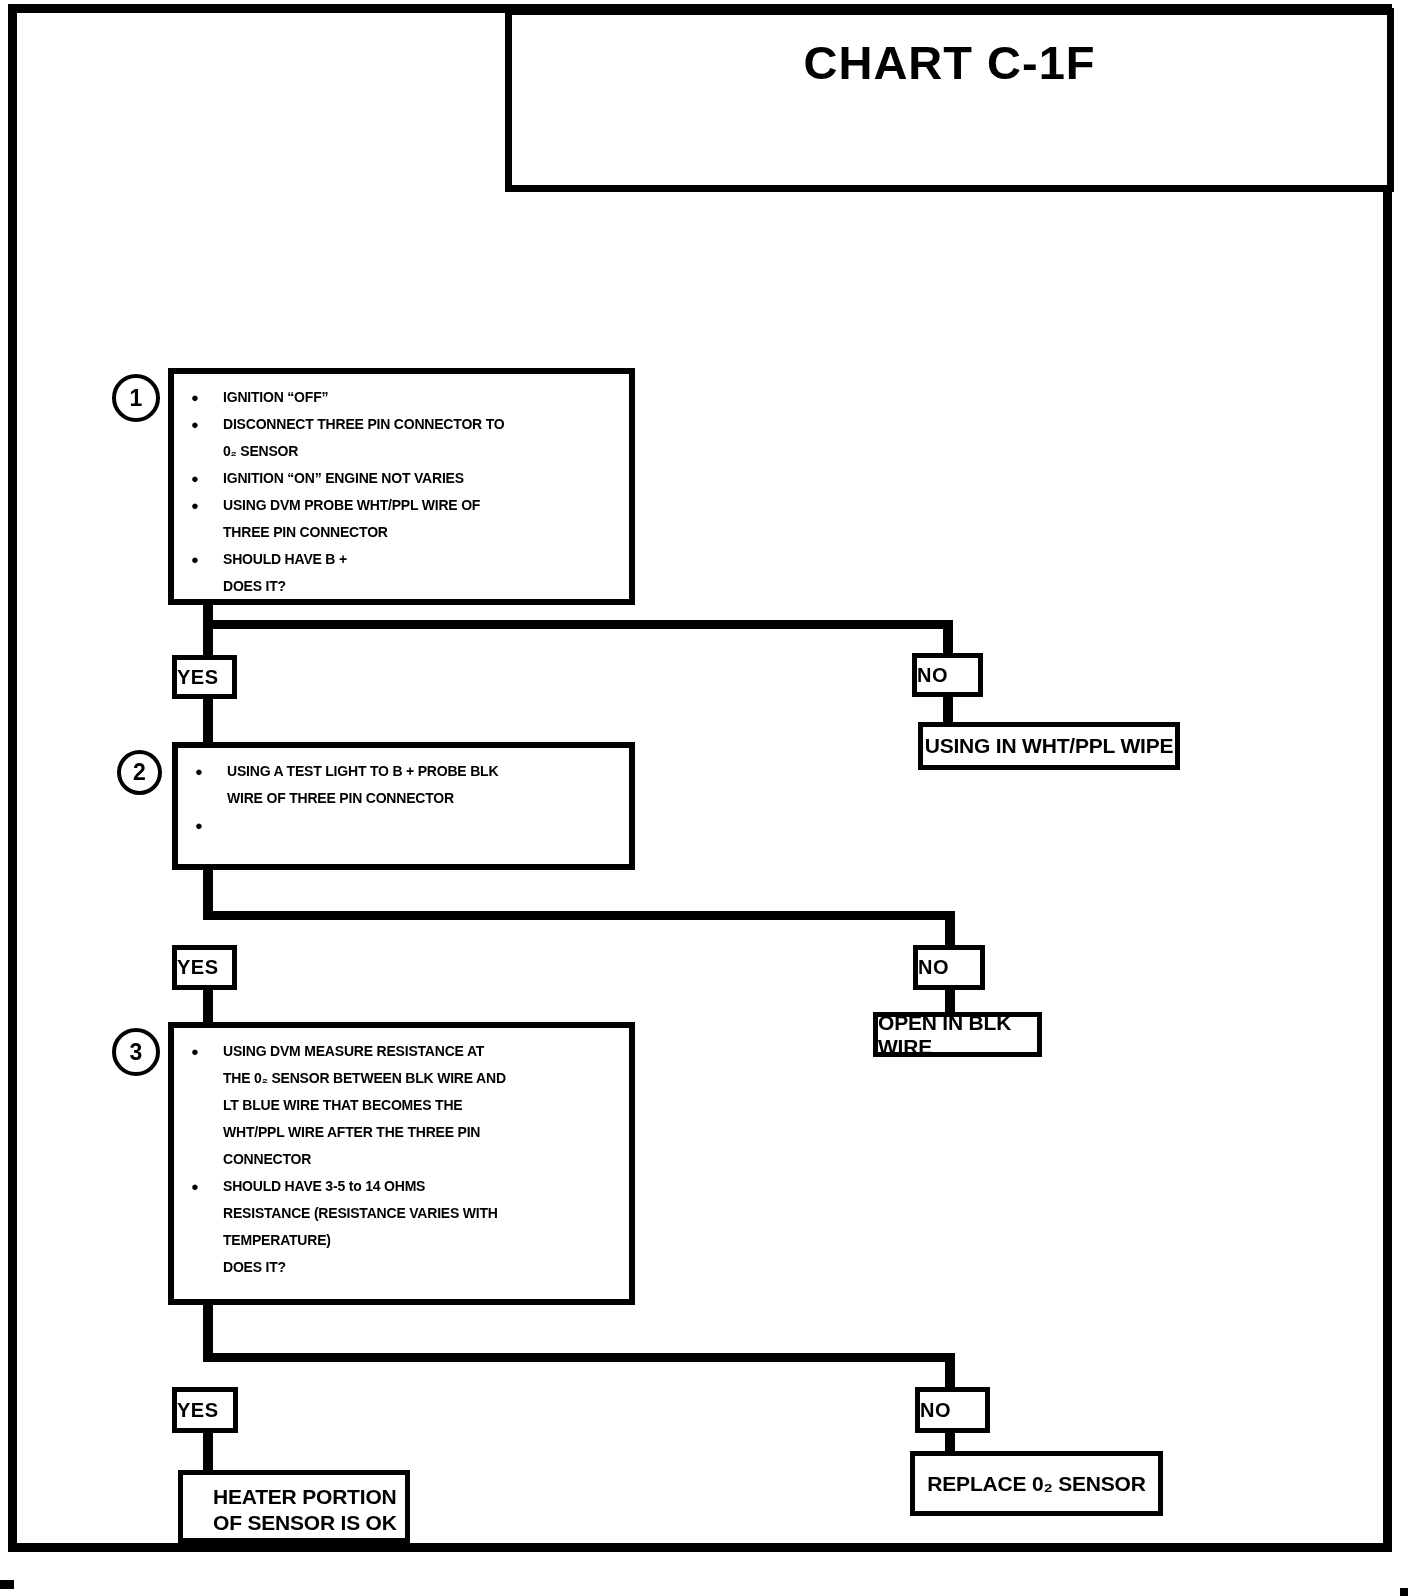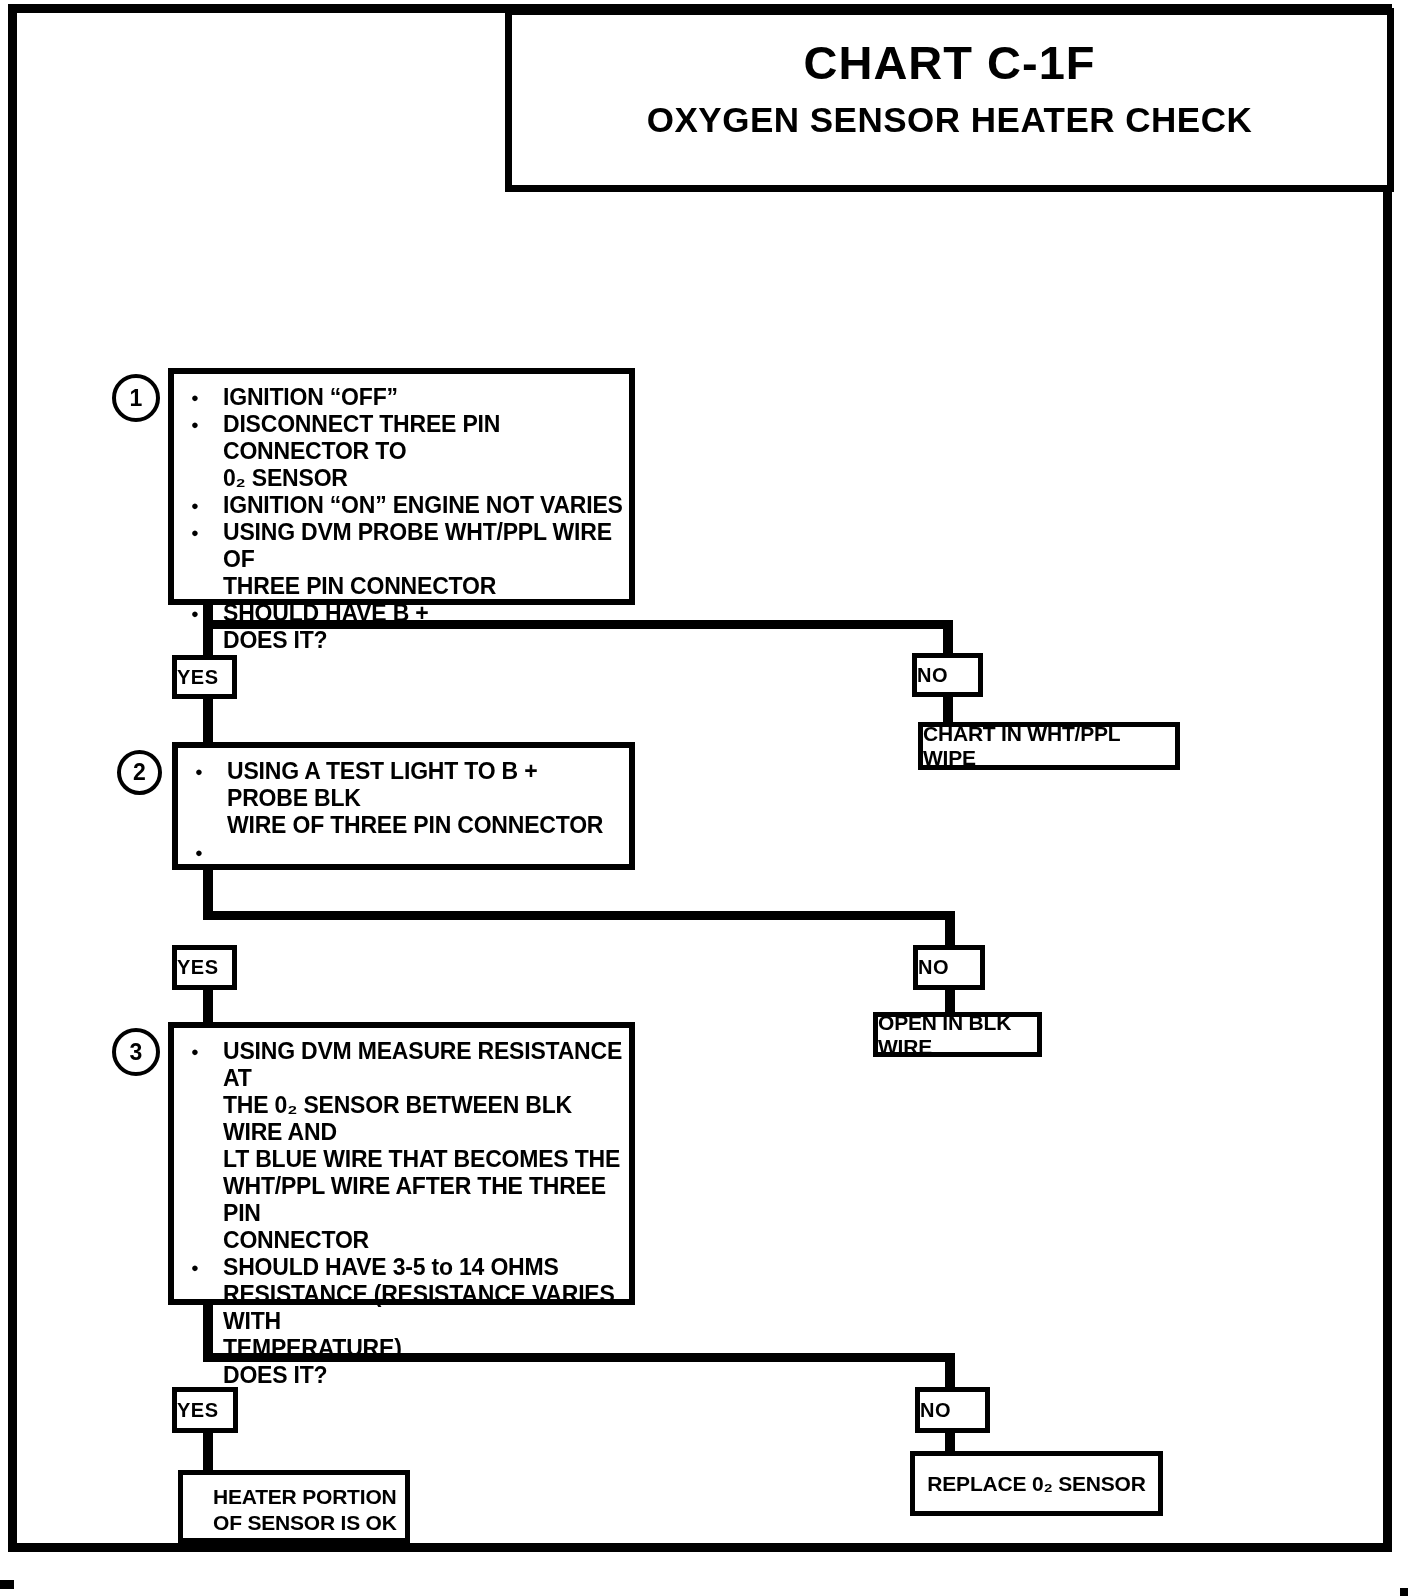--- a/index.html
+++ b/index.html
@@ -11,37 +11,36 @@
   .line{position:absolute;background:#000;}
   .frame{border:9px solid #000;background:transparent;}
   .titlebox{border:7px solid #000;background:#fff;text-align:center;z-index:2;}
   .title{font-size:47px;letter-spacing:1px;margin-top:20px;}
   .subtitle{font-size:35px;margin-top:10px;letter-spacing:0.5px;}
   .circle{border:4px solid #000;border-radius:50%;background:#fff;
     display:flex;align-items:center;justify-content:center;font-size:23px;}
   .stepbox{border:6px solid #000;background:#fff;padding:10px 6px 0 14px;z-index:1;}
   .bullet-row{display:flex;align-items:flex-start;}
   .bullet{flex:0 0 32px;font-size:13px;line-height:27px;padding-left:3px;}
-  .bullet-text{font-size:23px;line-height:27px;white-space:pre-line;letter-spacing:-0.2px;}
+  .bullet-text{font-size:14px;line-height:27px;white-space:pre-line;letter-spacing:-0.2px;}
   .tag{border:5px solid #000;background:#fff;display:flex;align-items:center;justify-content:flex-start;
     font-size:20px;letter-spacing:0.5px;z-index:1;}
   .result{border:5px solid #000;background:#fff;display:flex;align-items:center;justify-content:center;
     font-size:21px;white-space:pre-line;letter-spacing:-0.2px;z-index:1;}
   .result-left{justify-content:flex-start;align-items:flex-start;padding:9px 0 0 30px;line-height:26px;}
 </style>
 </head>
 <body>
 
 <div id="page">
 
   <div class="abs frame" style="left:8px;top:4px;width:1384px;height:1548px;"></div>
 
   <div class="abs titlebox" style="left:505px;top:8px;width:889px;height:184px;">
     <div class="title">CHART C-1F</div>
-    <div class="subtitle">OXYGEN SENSOR HEATER CHECK</div>
   </div>
 
   <div class="abs circle" style="left:112px;top:374px;width:48px;height:48px;">
     <span>1</span>
   </div>
   <div class="abs circle" style="left:117px;top:750px;width:45px;height:45px;">
     <span>2</span>
   </div>
   <div class="abs circle" style="left:112px;top:1028px;width:48px;height:48px;">
     <span>3</span>
@@ -106,21 +105,21 @@
   <div class="line" style="left:203px;top:698px;width:10px;height:48px;"></div>
   <div class="line" style="left:943px;top:697px;width:10px;height:28px;"></div>
 
   <div class="abs tag" style="left:172px;top:655px;width:65px;height:44px;">
     <span>YES</span>
   </div>
   <div class="abs tag" style="left:912px;top:653px;width:71px;height:44px;">
     <span>NO</span>
   </div>
   <div class="abs result" style="left:918px;top:722px;width:262px;height:48px;">
-    <span>CHART IN WHT/PPL WIPE</span>
+    <span>USING IN WHT/PPL WIPE</span>
   </div>
 
   <div class="line" style="left:203px;top:864px;width:10px;height:56px;"></div>
   <div class="line" style="left:203px;top:911px;width:752px;height:9px;"></div>
   <div class="line" style="left:945px;top:911px;width:10px;height:38px;"></div>
   <div class="line" style="left:203px;top:990px;width:10px;height:36px;"></div>
   <div class="line" style="left:945px;top:990px;width:10px;height:26px;"></div>
 
   <div class="abs tag" style="left:172px;top:945px;width:65px;height:45px;">
     <span>YES</span>

